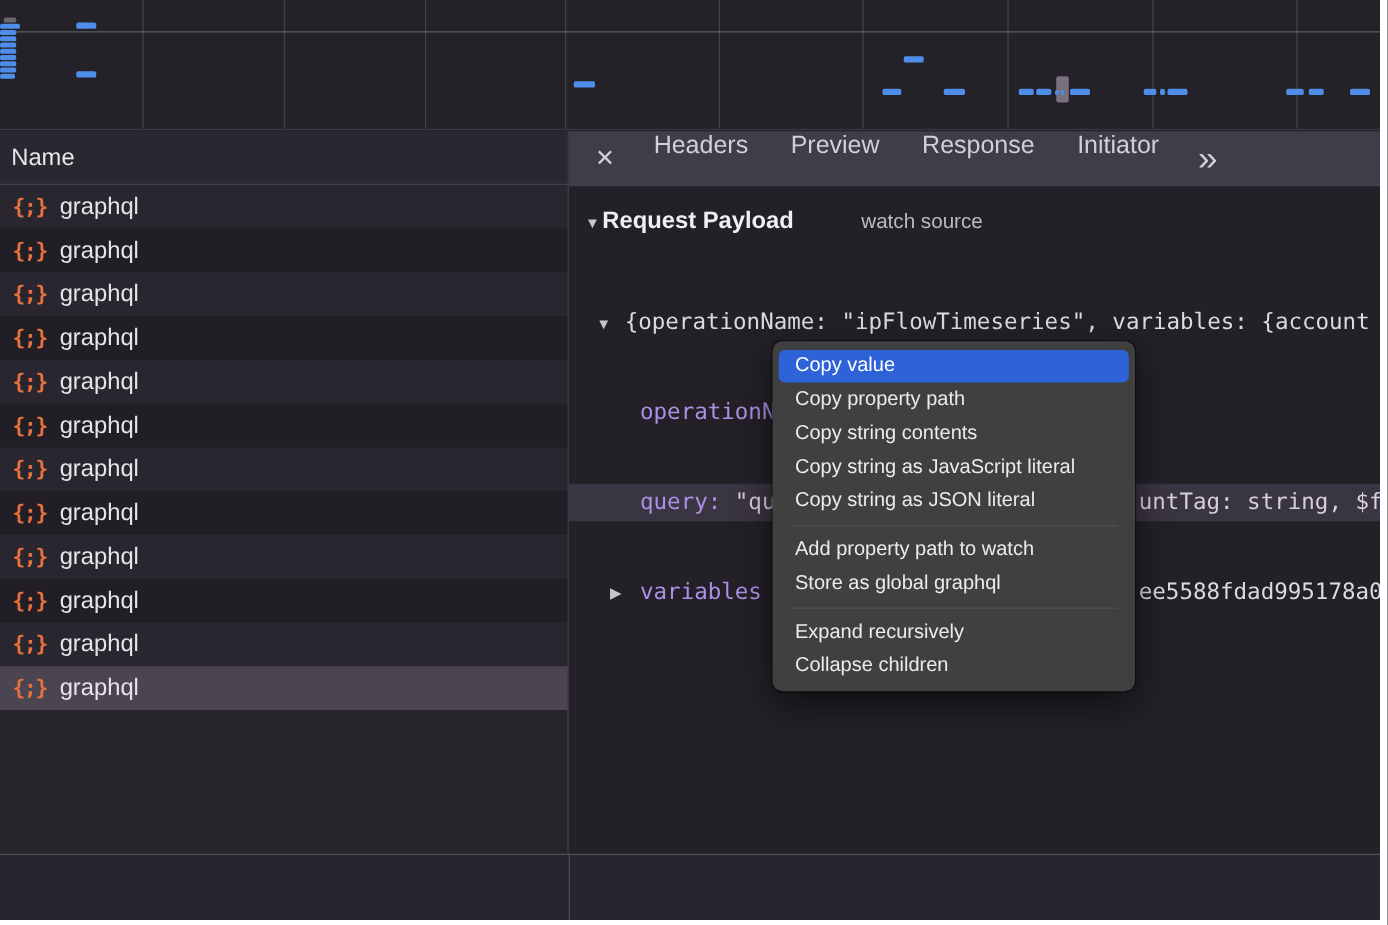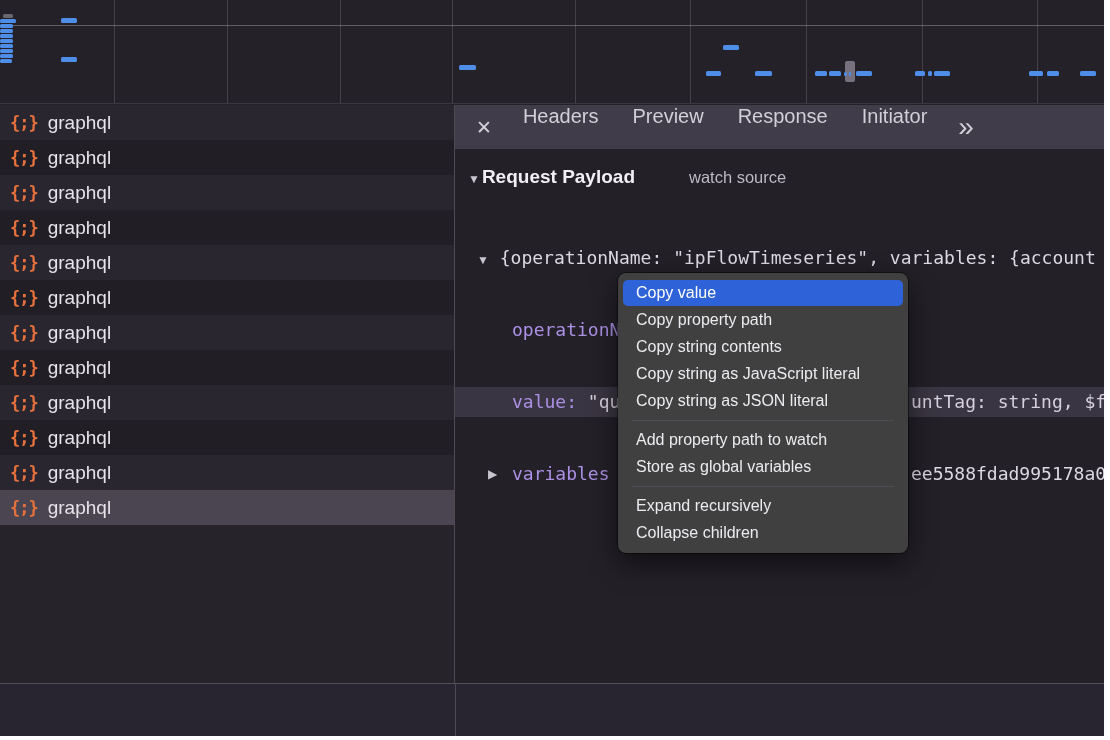--- a/index.html
+++ b/index.html
@@ -222,20 +222,21 @@
       <div class="bar blue" style="left: 928px; top: 71px; width: 4px; height: 5px;"></div>
       <div class="bar blue" style="left: 934px; top: 71px; width: 16px; height: 5px;"></div>
       <div class="bar blue" style="left: 1029px; top: 71px; width: 14px; height: 5px;"></div>
       <div class="bar blue" style="left: 1047px; top: 71px; width: 12px; height: 5px;"></div>
       <div class="bar blue" style="left: 1080px; top: 71px; width: 16px; height: 5px;"></div>
     </div>
 
   <div class="main">
 
     <div class="left-panel">
+      <div class="name-header">Name</div>
       <div class="request-list">
           <div class="request-row odd">
             <span class="req-icon">{;}</span>
             <span>graphql</span>
           </div>
           <div class="request-row even">
             <span class="req-icon">{;}</span>
             <span>graphql</span>
           </div>
           <div class="request-row odd">
@@ -306,39 +307,39 @@
       <div class="payload-content">
         <div class="section-header">
           <span class="tri">▼</span>
           <span class="section-title">Request Payload</span>
           <span class="view-source">watch source</span>
         </div>
 
         <div class="tree">
           <div class="tree-line indent-1"><span class="tri">▼</span> <span class="plain">{operationName: "ipFlowTimeseries", variables: {account</span></div>
           <div class="tree-line indent-2"><span class="key">operationName: </span><span class="str">"ipFlowTimeseries"</span></div>
-          <div class="tree-line indent-2 highlighted"><span class="key">value: </span><span class="pale">"qu</span><span class="pale right-frag">untTag: string, $f</span></div>
+          <div class="tree-line indent-2 highlighted"><span class="key">query: </span><span class="pale">"qu</span><span class="pale right-frag">untTag: string, $f</span></div>
           <div class="tree-line"><span class="tri tri-pos">▶</span><span class="key indent-2">variables</span><span class="plain right-frag">ee5588fdad995178a0</span></div>
         </div>
       </div>
     </div>
   </div>
 
   <div class="footer-area">
       <div class="v-div"></div>
     </div>
   <div class="footer-line"></div>
 
   <div class="context-menu">
       <div class="menu-item highlighted">Copy value</div>
       <div class="menu-item">Copy property path</div>
       <div class="menu-item">Copy string contents</div>
       <div class="menu-item">Copy string as JavaScript literal</div>
       <div class="menu-item">Copy string as JSON literal</div>
       <div class="menu-sep"></div>
       <div class="menu-item">Add property path to watch</div>
-      <div class="menu-item">Store as global variables</div>
+      <div class="menu-item">Store as global graphql</div>
       <div class="menu-sep"></div>
       <div class="menu-item">Expand recursively</div>
       <div class="menu-item">Collapse children</div>
     </div>
 
 </div>
 
 </body></html>

